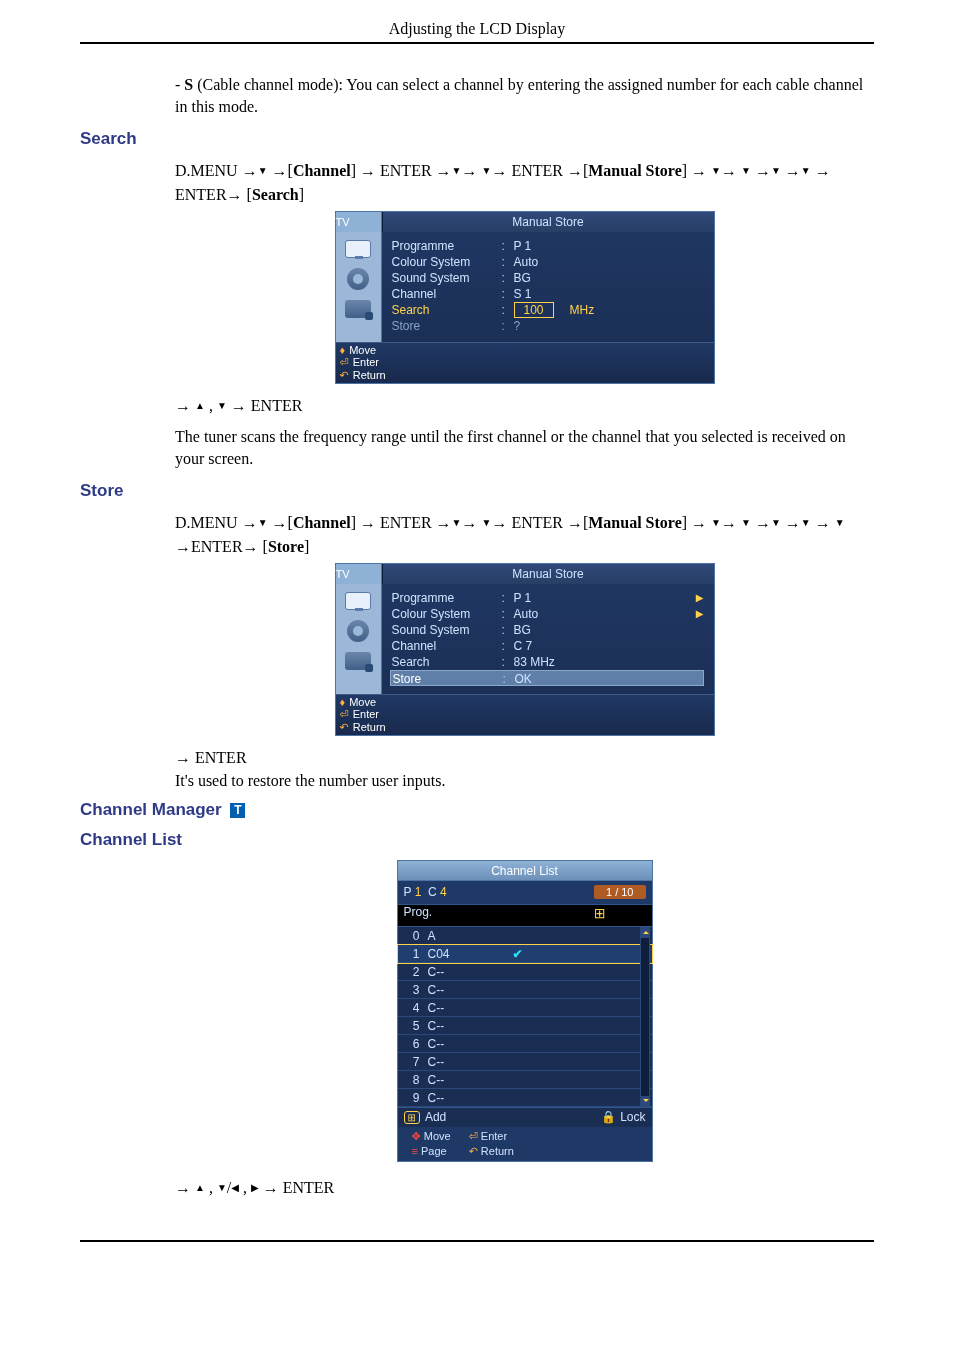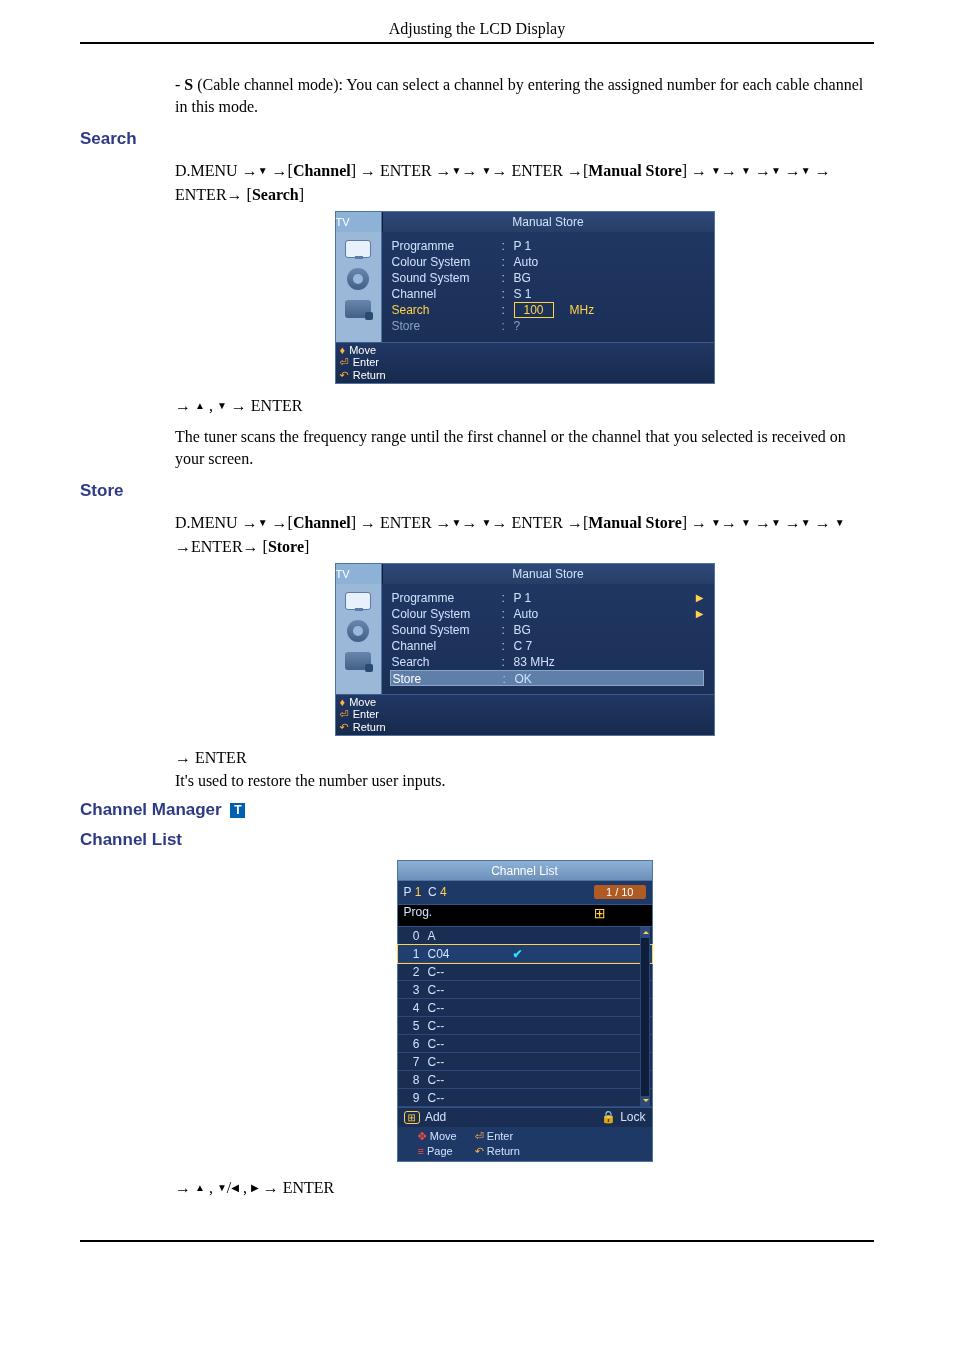--- a/index.html
+++ b/index.html
@@ -175,21 +175,21 @@
   .cl-scroll .arrow::after { content:""; position:absolute; left:2px; top:2px; border:3px solid transparent;}
   .cl-scroll .arrow.t::after { border-bottom-color:#ffd24a; top:0;}
   .cl-scroll .arrow.b::after { border-top-color:#ffd24a; top:3px;}
   .cl-foot1 {
     display:flex; align-items:center; height:20px;
     border-top:1px solid #31558a; color:#cfe2ff; padding:0 6px;
   }
   .cl-foot1 .addico { color:#ffd24a; border:1px solid #ffd24a; border-radius:3px; font-size:10px; padding:0 3px; margin-right:5px;}
   .cl-foot1 .lockico { margin-left:auto; color:#ff6b4a; margin-right:4px;}
   .cl-foot2 {
-    background:#1f3966; padding:3px 20px; font-size:11px; color:#cfe2ff;
+    background:#1f3966; padding:3px 14px; font-size:11px; color:#cfe2ff;
     display:flex; gap:18px;
   }
   .cl-foot2 .col { display:flex; flex-direction:column; gap:2px;}
   .cl-foot2 .kr { color:#ff4a3a; margin-right:3px;}
   .cl-foot2 .ko { color:#ffb040; margin-right:3px;}
 
   .t-icon {
     display:inline-block; width:15px; height:15px; background:#0061b0;
     color:#fff; font-family:Arial; font-weight:bold; font-size:12px;
     text-align:center; line-height:15px; vertical-align:middle; margin-left:4px;

